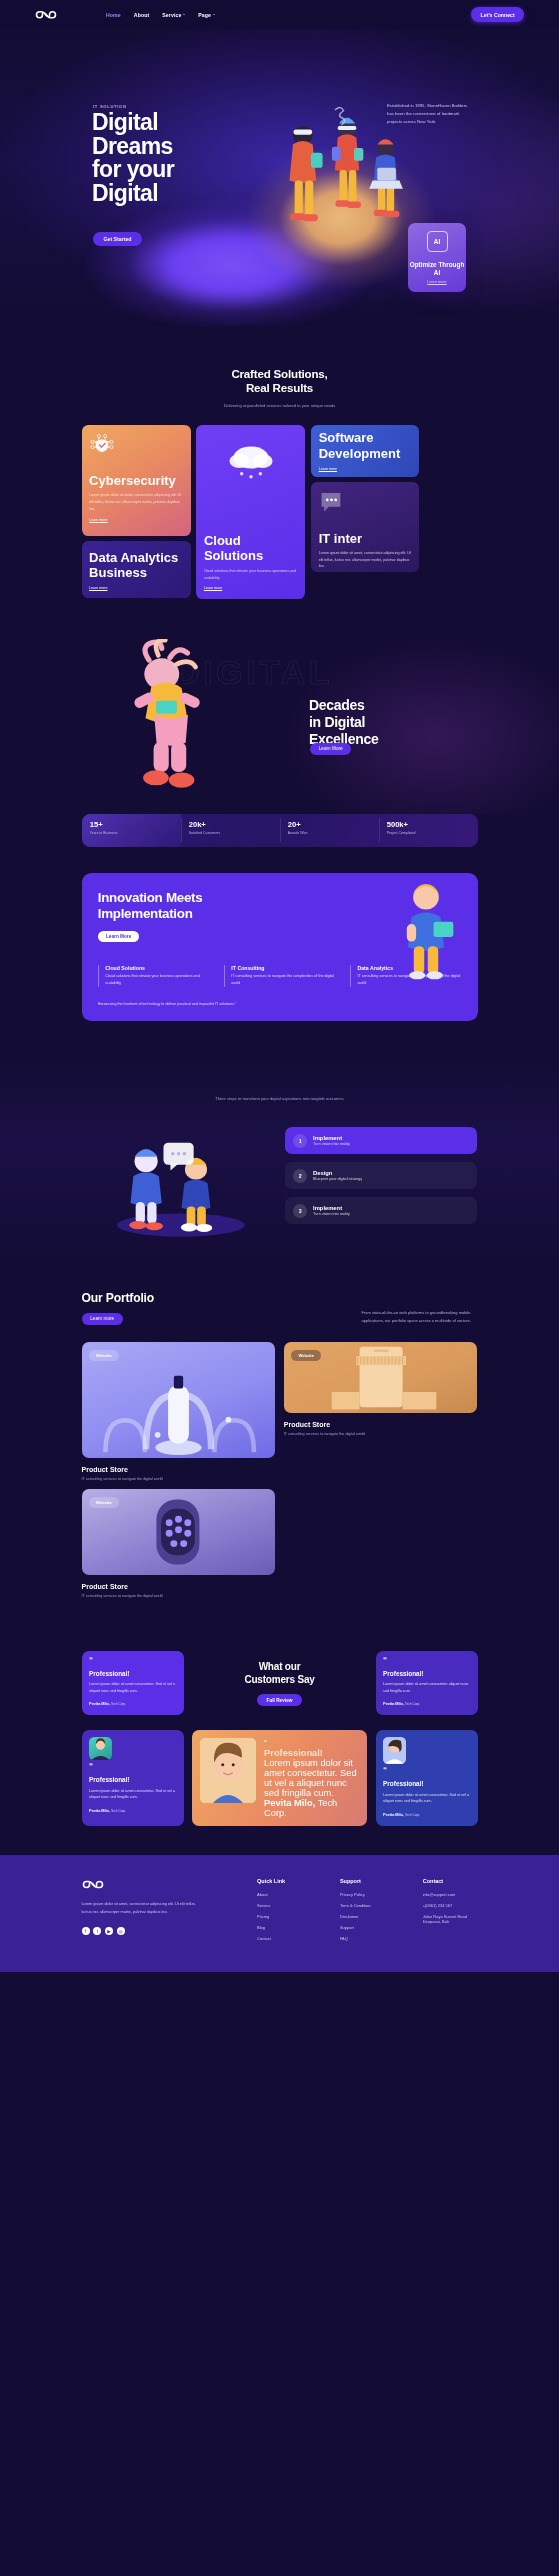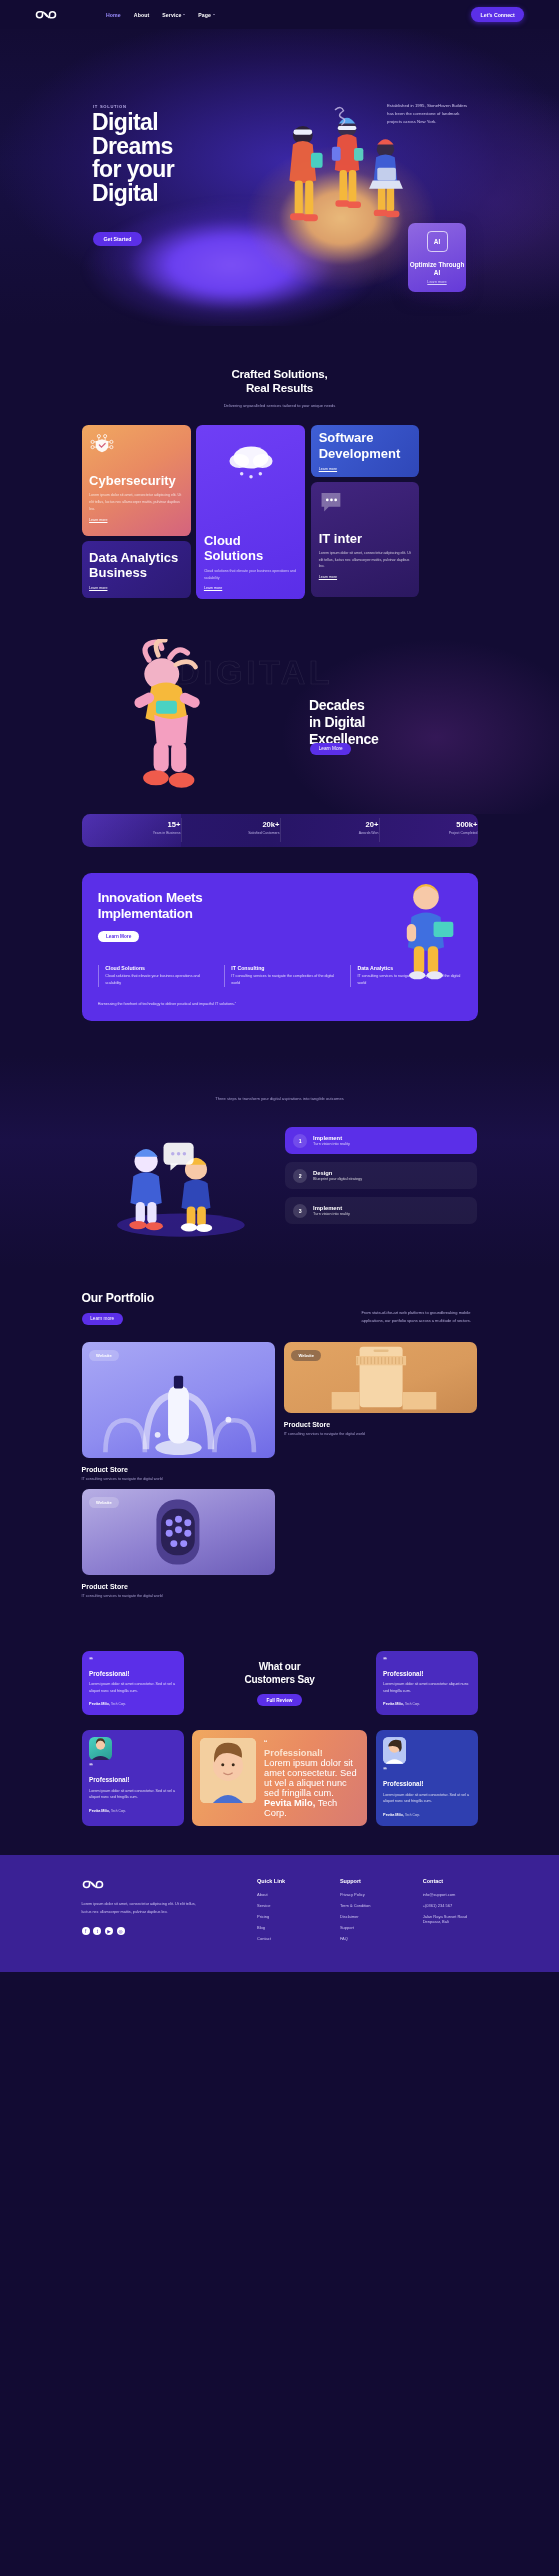--- a/index.html
+++ b/index.html
@@ -62,35 +62,35 @@
   .svc-col.c2 { width:109px; }
   .svc-col.c3 { width:108px; }
   .card { border-radius:6.4px; padding:8.2px 7.6px; position:relative; overflow:hidden; }
   .card h3 { font-size:13px; font-weight:bold; line-height:1.2; }
   .card p { font-size:3.6px; line-height:1.85; color:rgba(255,255,255,.72); margin-top:4.1px; }
   .card a { display:inline-block; margin-top:5.2px; font-size:3.6px; color:#fff; text-decoration:underline; cursor:pointer; }
   .card-cyber { height:111px; background:linear-gradient(150deg,#f0a860 0%, #e98a62 45%, #d4637e 100%); }
   .card-data { height:57px; background:linear-gradient(140deg,#3a2294 0%, #2c1a74 100%); display:flex; flex-direction:column; justify-content:center; }
   .card-cloud { height:174px; background:linear-gradient(160deg,#6f3ff5 0%, #5a2ee8 100%); display:flex; flex-direction:column; justify-content:flex-end; }
   .card-soft { height:52px; background:linear-gradient(130deg,#3f5fd6 0%, #2f47b8 100%); display:flex; flex-direction:column; justify-content:center; }
-  .card-it { height:115px; background:linear-gradient(160deg,#42257f 0%, #2b1860 100%); }
+  .card-it { height:90px; background:linear-gradient(160deg,#42257f 0%, #2b1860 100%); }
   .card-icon { width:26px; height:23px; margin-bottom:15px; }
   .cloud-icon { position:absolute; left:50%; transform:translateX(-50%); top:15px; width:54px; height:42px; }
 
   
   .decades { position:relative; height:192px; background:
      radial-gradient(221px 140px at 78% 60%, rgba(150,60,190,.25), rgba(18,11,51,0) 70%),
      #130c34; overflow:hidden; }
   .ghost { position:absolute; left:175px; top:31px; font-size:34px; font-weight:bold; letter-spacing:3.5px;
     color:transparent; -webkit-text-stroke:0.6px rgba(255,255,255,.085); }
   .dec-title { position:absolute; left:309px; top:75px; font-size:14px; font-weight:bold; line-height:1.22; letter-spacing:-0.3px; }
   .dec-btn { position:absolute; left:310px; top:121px; background:#5b2fe8; border-radius:9.3px; padding:3.5px 8.7px; font-size:4.7px; cursor:pointer; }
 
   
-  .stats-wrap { background:#130c34; padding-bottom:26px;text-align:right; }
+  .stats-wrap { background:#130c34; padding-bottom:26px; }
   .stats { display:flex; border-radius:8.2px; overflow:hidden; background:linear-gradient(100deg,#2a1770 0%, #271566 48%, #35197a 100%); height:33px; }
   .stat { flex:1; padding:6.4px 0 0 8.2px; position:relative; }
   .stat:not(:first-child):before { content:""; position:absolute; left:0; top:4.7px; bottom:4.7px; width:0.6px; background:rgba(255,255,255,.11); }
   .stat.hl { background:linear-gradient(140deg,rgba(110,70,230,.55),rgba(70,38,170,.2)); }
   .stat .num { font-size:7.6px; font-weight:bold; }
   .stat .lbl { font-size:3.5px; color:#bdb4e6; margin-top:2.3px; }
 
   
   .innov-wrap { background:#130c34; padding-bottom:35px; }
   .innov { border-radius:9.3px; background:#5b2fe8; padding:17.5px 16.3px 15px; position:relative; overflow:hidden; min-height:140px;}

